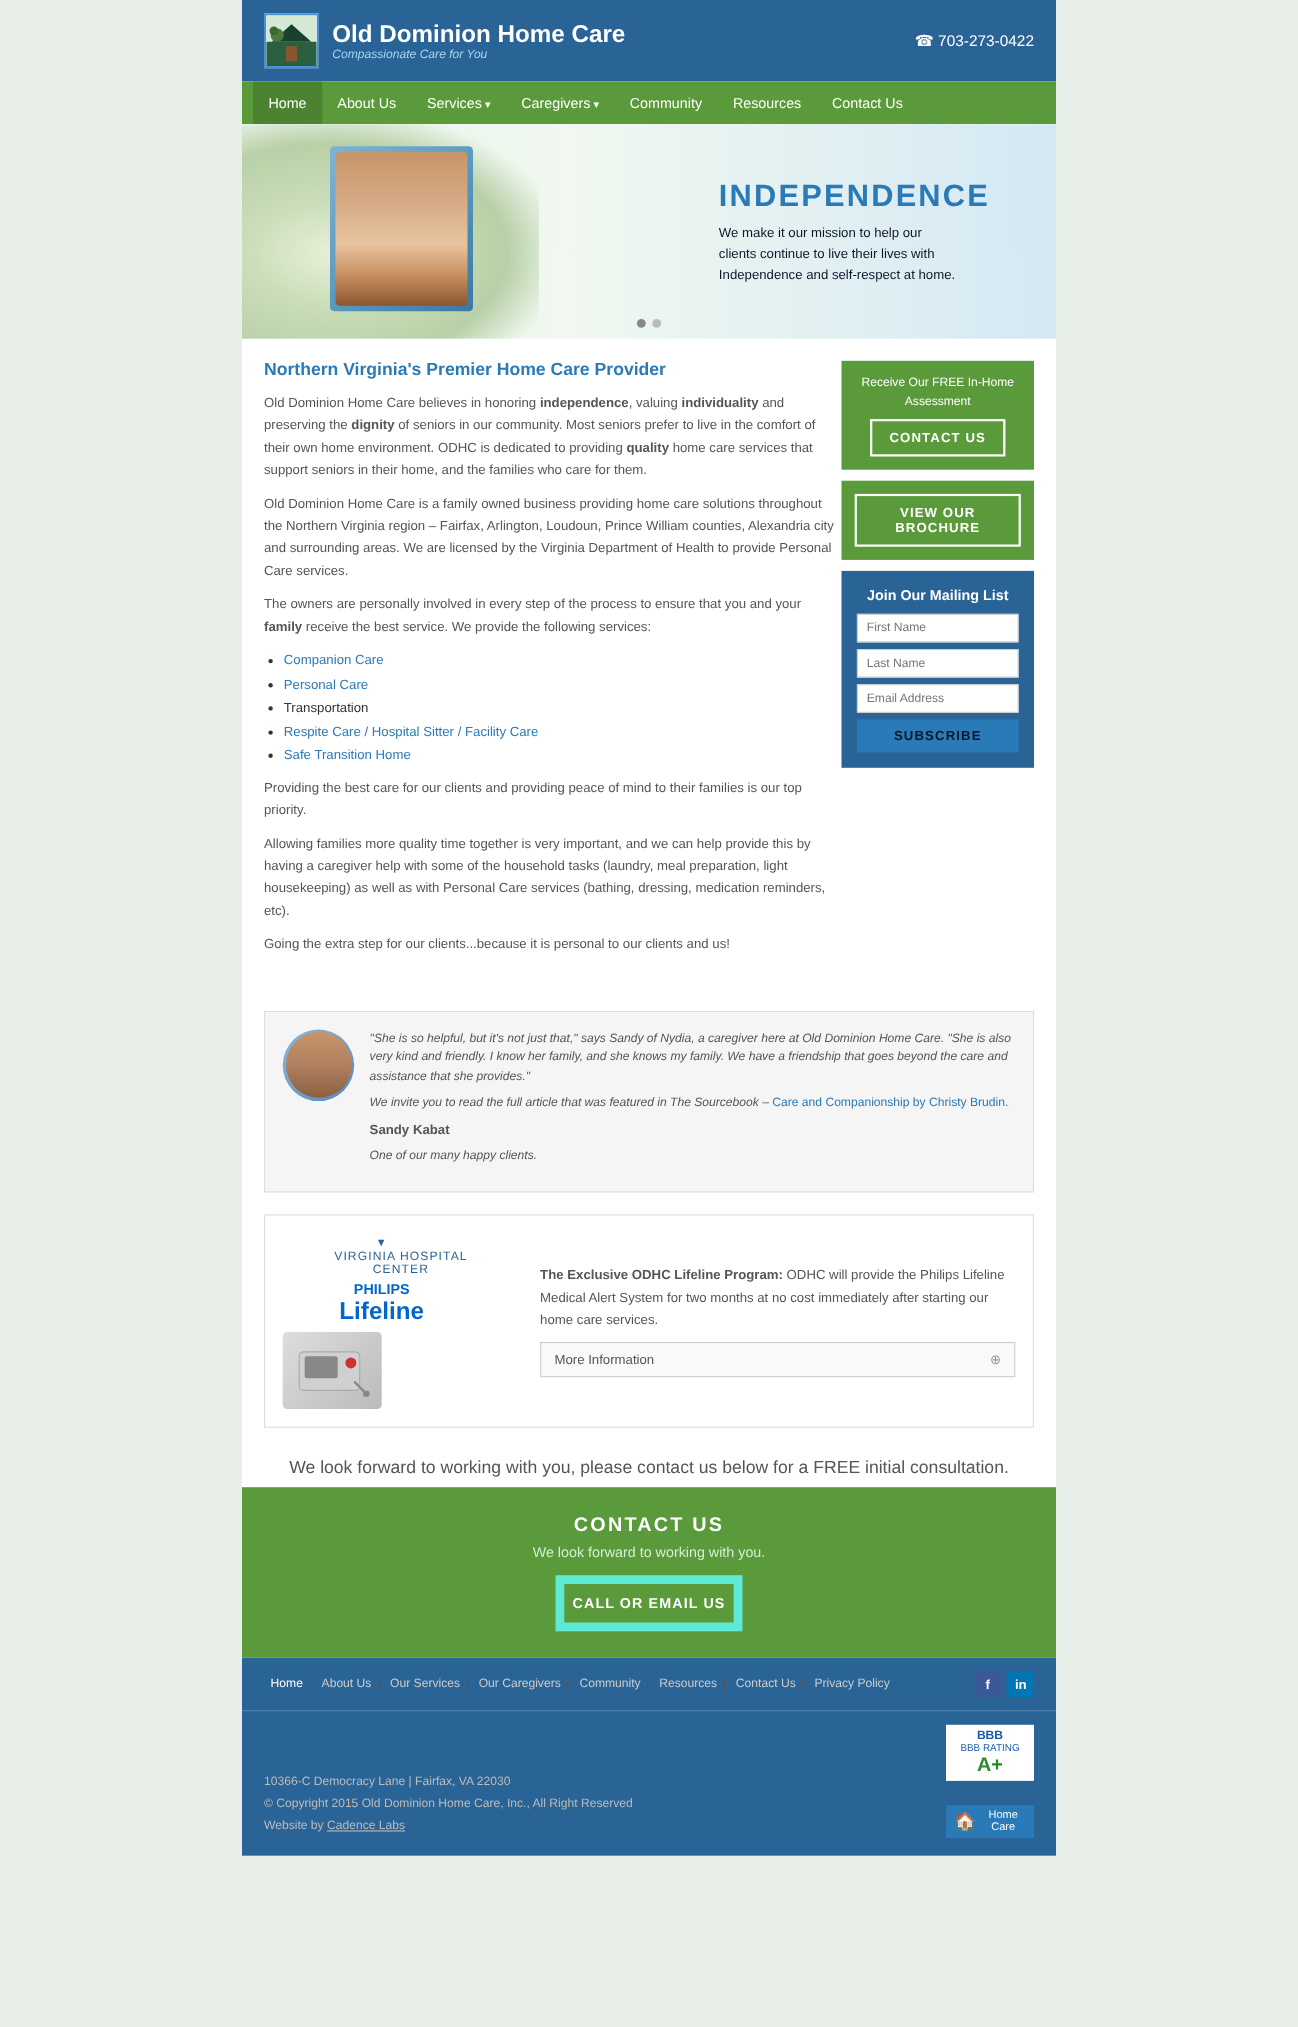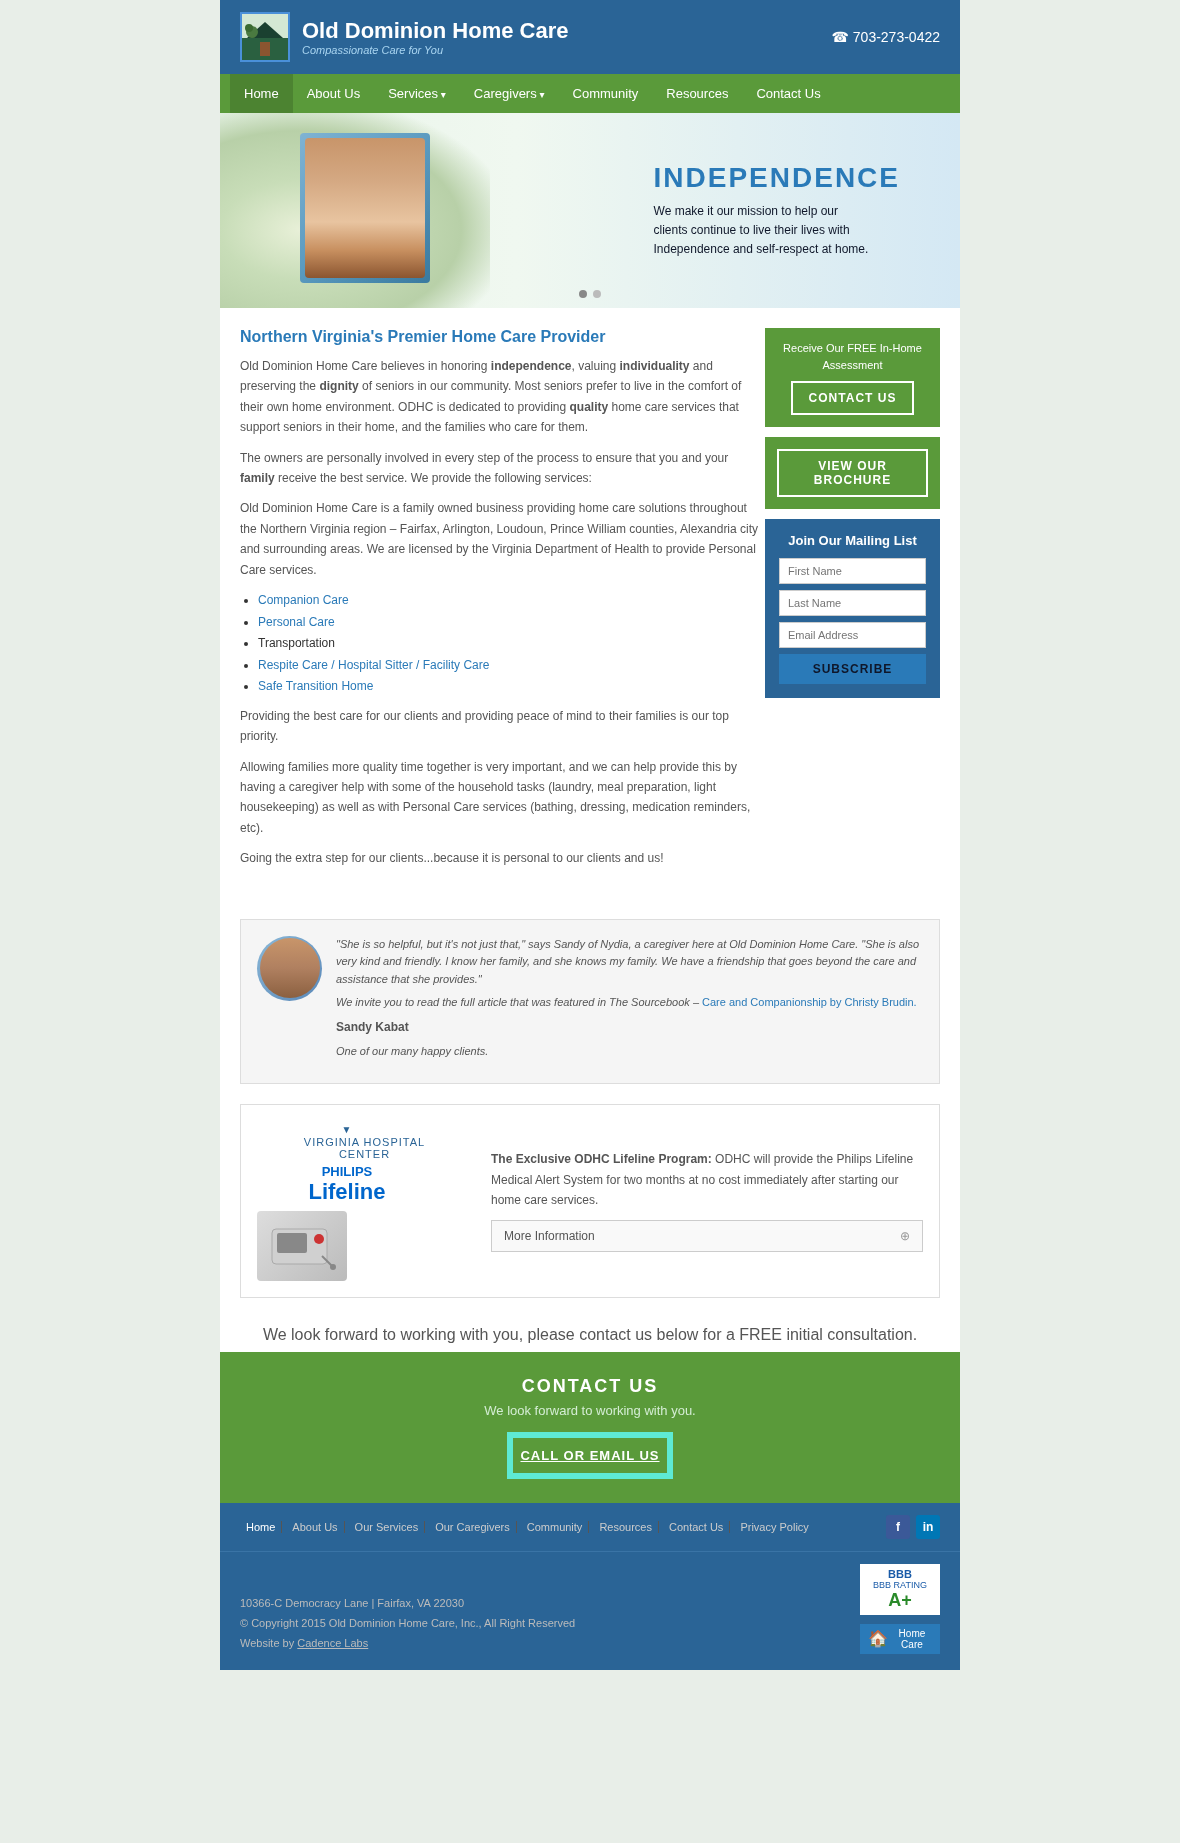--- a/index.html
+++ b/index.html
@@ -81,38 +81,38 @@
     .lifeline-desc strong { font-weight: bold; }
     .more-info-btn { width: 100%; margin-top: 10px; background: #f9f9f9; border: 1px solid #ccc; padding: 8px 12px; text-align: left; font-size: 12px; color: #555; cursor: pointer; display: flex; justify-content: space-between; align-items: center; }
     .more-info-btn::after { content: "⊕"; color: #999; }
 
     .lifeline-footer { text-align: center; padding: 8px 20px; font-size: 16px; color: #555; }
 
     
     .contact-section { background: #5a9a3a; padding: 24px; text-align: center; }
     .contact-section h2 { color: #fff; font-size: 18px; letter-spacing: 2px; margin-bottom: 6px; }
     .contact-section p { color: #d4edd4; font-size: 13px; margin-bottom: 14px; }
-    .call-btn { background: transparent; border: 6px solid #5eead4; color: #fff; padding: 10px 7px; font-size: 13px; font-weight: bold; letter-spacing: 1px; cursor: pointer; text-decoration: underline; }
+    .call-btn { background: transparent; border: 8px solid #5eead4; color: #fff; padding: 10px 7px; font-size: 13px; font-weight: bold; letter-spacing: 1px; cursor: pointer; }
 
     
     .footer-nav { background: #2a6496; padding: 12px 20px; display: flex; align-items: center; justify-content: space-between; }
     .footer-nav-links { display: flex; gap: 4px; flex-wrap: wrap; }
     .footer-nav-links a { color: #ccc; font-size: 11px; text-decoration: none; padding: 0 6px; border-right: 1px solid #555; }
     .footer-nav-links a:last-child { border-right: none; }
     .footer-nav-links a.active { color: #fff; }
     .social-icons { display: flex; gap: 6px; }
     .social-icon { width: 24px; height: 24px; border-radius: 3px; display: flex; align-items: center; justify-content: center; font-size: 12px; font-weight: bold; color: #fff; cursor: pointer; }
     .fb { background: #3b5998; }
     .li { background: #0077b5; }
 
     
     .footer-bottom { background: #2a6496; padding: 12px 20px 16px; border-top: 1px solid #3a74a6; display: flex; justify-content: space-between; align-items: flex-end; }
     .footer-info p { color: #bbb; font-size: 11px; line-height: 1.8; }
     .footer-info a { color: #bbb; }
-    .footer-badges { display: flex; flex-direction: column; gap: 9px; align-items: flex-end; }
+    .footer-badges { display: flex; flex-direction: column; gap: 22px; align-items: flex-end; }
     .bbb-badge { background: #fff; padding: 4px 8px; font-size: 10px; text-align: center; width: 80px; }
     .bbb-badge .bbb-title { color: #1a5ba8; font-weight: bold; font-size: 11px; }
     .bbb-badge .rating { color: #1a5ba8; font-size: 9px; }
     .bbb-badge .grade { color: #2a8a2a; font-size: 18px; font-weight: bold; }
     .homecare-badge { background: #2a7ab8; padding: 4px 8px; font-size: 10px; color: #fff; text-align: center; width: 80px; display: flex; align-items: center; gap: 4px; }
   </style>
 </head>
 <body>
 
 <div class="page-wrapper">
@@ -163,24 +163,24 @@
     </div>
   </div>
 
   <div class="main">
     <div class="content-area">
       <h3>Northern Virginia's Premier Home Care Provider</h3>
       <p>
         Old Dominion Home Care believes in honoring <span class="bold">independence</span>, valuing <span class="bold">individuality</span> and preserving the <span class="bold">dignity</span> of seniors in our community. Most seniors prefer to live in the comfort of their own home environment. ODHC is dedicated to providing <span class="bold">quality</span> home care services that support seniors in their home, and the families who care for them.
       </p>
       <p>
+        Old Dominion Home Care is a family owned business providing home care solutions throughout the Northern Virginia region – Fairfax, Arlington, Loudoun, Prince William counties, Alexandria city and surrounding areas. We are licensed by the Virginia Department of Health to provide Personal Care services.
+      </p>
+      <p>
         The owners are personally involved in every step of the process to ensure that you and your <span class="bold">family</span> receive the best service. We provide the following services:
-      </p>
-      <p>
-        Old Dominion Home Care is a family owned business providing home care solutions throughout the Northern Virginia region – Fairfax, Arlington, Loudoun, Prince William counties, Alexandria city and surrounding areas. We are licensed by the Virginia Department of Health to provide Personal Care services.
       </p>
       <ul>
         <li><a href="#">Companion Care</a></li>
         <li><a href="#">Personal Care</a></li>
         <li>Transportation</li>
         <li><a href="#">Respite Care / Hospital Sitter / Facility Care</a></li>
         <li><a href="#">Safe Transition Home</a></li>
       </ul>
       <p>Providing the best care for our clients and providing peace of mind to their families is our top priority.</p>
       <p>Allowing families more quality time together is very important, and we can help provide this by having a caregiver help with some of the household tasks (laundry, meal preparation, light housekeeping) as well as with Personal Care services (bathing, dressing, medication reminders, etc).</p>

